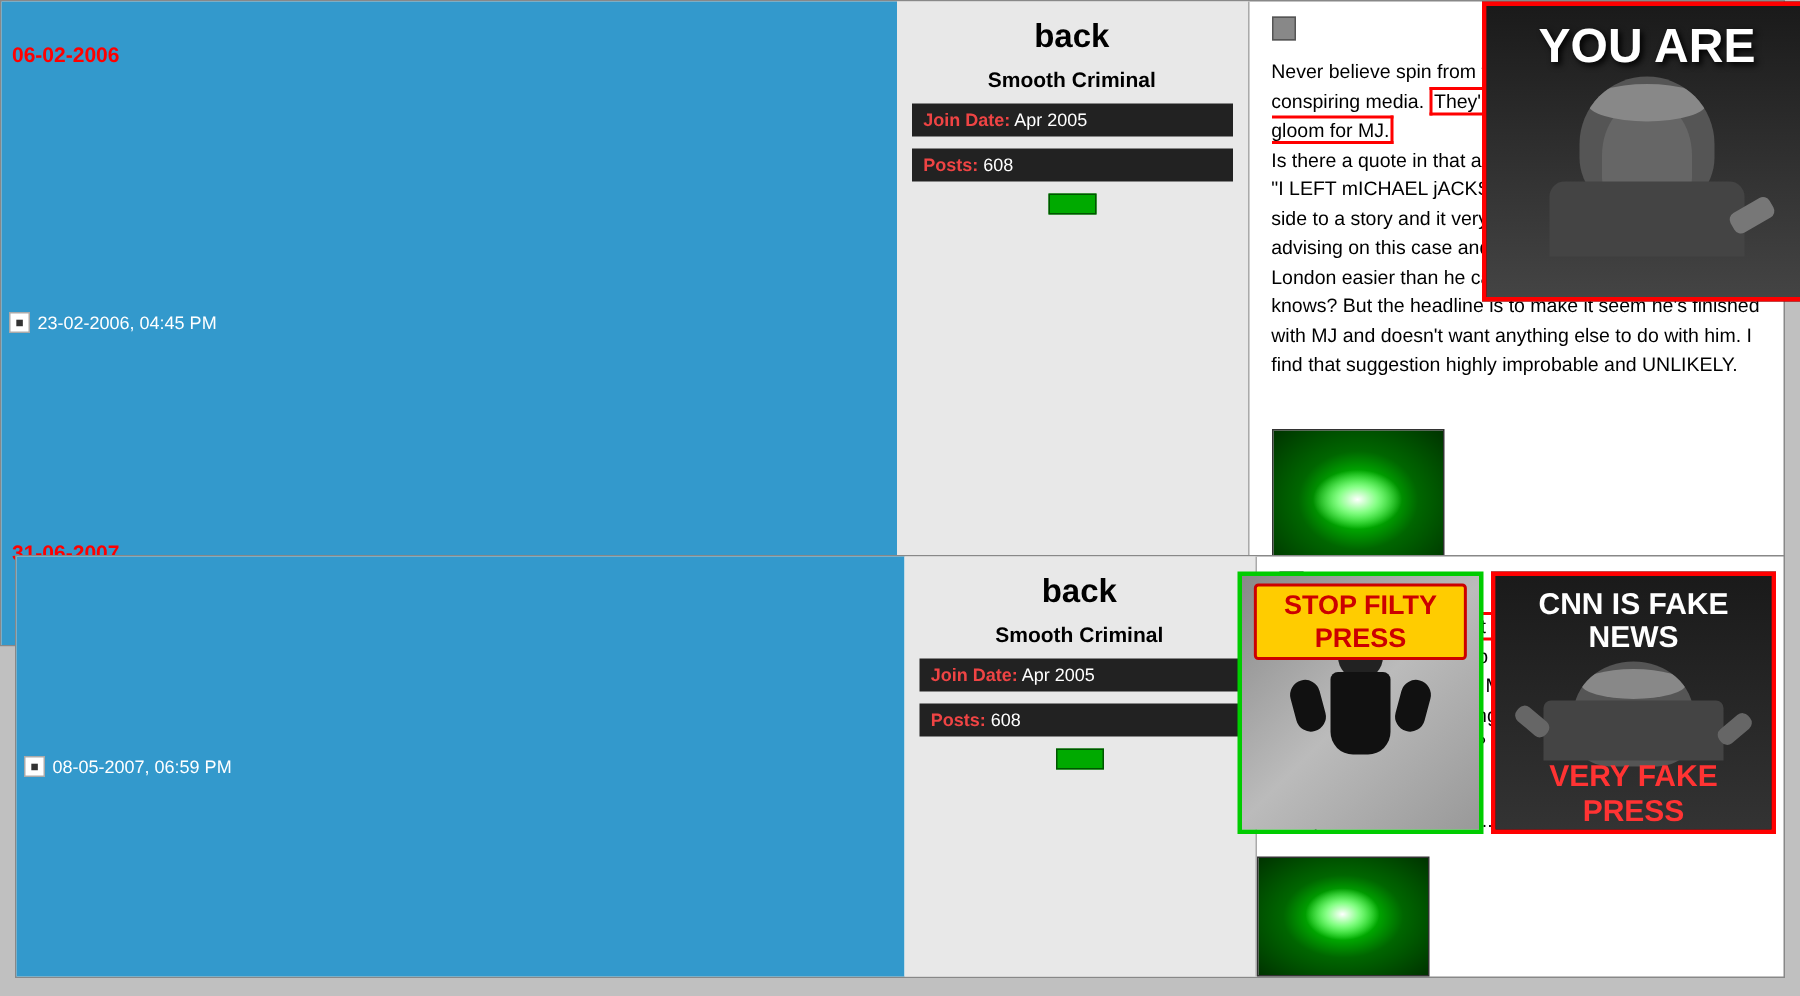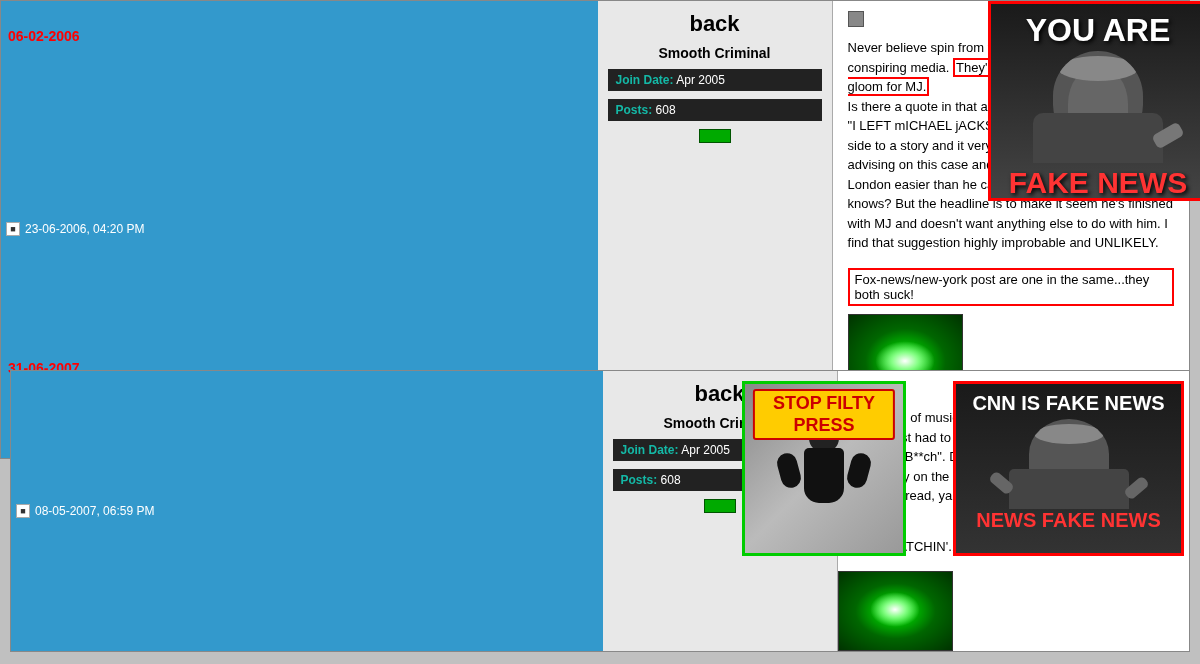--- a/index.html
+++ b/index.html
@@ -93,21 +93,21 @@
     .user-info-row {
       background: #222;
       color: #fff;
       width: 100%;
       padding: 4px 8px;
       font-size: 12px;
     }
 
     .user-info-row span {
       font-weight: bold;
-      color: #14b8a6;
+      color: #ef4444;
     }
 
     .user-avatar {
       width: 32px;
       height: 14px;
       background: #00aa00;
       border: 1px solid #005500;
     }
 
     
@@ -245,35 +245,34 @@
       color: #cc0000;
       text-align: center;
       background: #ffcc00;
       padding: 2px 5px;
       border: 2px solid #cc0000;
       border-radius: 3px;
       line-height: 1.2;
     }
 
     .cnn-fake-image {
-      width: 231px;
+      width: 190px;
       height: 175px;
       border: 3px solid red;
       background: #1a1a1a;
       display: flex;
       flex-direction: column;
       align-items: center;
       justify-content: center;
       color: white;
       font-weight: 900;
       font-size: 22px;
       text-align: center;
       position: relative;
       overflow: hidden;
-      margin-left: 42px;
     }
 
     .cnn-is-text {
       color: #fff;
       font-size: 24px;
       font-weight: 900;
       z-index: 2;
     }
 
     .very-fake-text {
@@ -308,21 +307,21 @@
       margin-bottom: 3px;
     }
   </style>
 </head>
 <body>
 
 <div class="post-container post1">
 
   <div class="title-bar">
     <span class="title-bar-icon">■</span>
-    <span>23-06-2006, 04:20 PM</span>
+    <span>23-02-2006, 04:45 PM</span>
   </div>
 
   <div class="post-body">
 
     <div class="user-sidebar">
       <div class="user-back">back</div>
       <div class="user-name">Smooth Criminal</div>
       <div class="user-info-row">
         <span>Join Date:</span>
         <span style="color:#fff; font-weight:normal;">Apr 2005</span>
@@ -335,23 +334,20 @@
     </div>
 
     <div class="post-content" style="position:relative; min-height: 340px;">
       <div style="margin-bottom:5px;">
         <span class="post-icon"></span>
       </div>
       <div class="post-text">
         Never believe spin from the right-wing <span class="highlight-box">NEOCON</span> conspiring media. <span class="highlight-box">They'll paint anything as doom and gloom for MJ.</span><br>
         Is there a quote in that article from T-Mez himself stating "I LEFT mICHAEL jACKSON"? There's always another side to a story and it very well may be Mez was just advising on this case and let somone who can be in London easier than he can to handle the case. Who knows? But the headline is to make it seem he's finished with MJ and doesn't want anything else to do with him. I find that suggestion highly improbable and UNLIKELY.
       </div>
-      <div class="fox-news-box">
-        <span>Fox-news/new-york post are one in the same...they both suck!</span>
-      </div>
       <br>
       <div class="green-thumbnail">
         <div class="green-thumb-glow"></div>
       </div>
       <div class="keep-watchin">KEEP--WATCHIN'</div>
       <span class="simpatyk-link">SimPattyK</span>
 
       
       
 
@@ -364,21 +360,20 @@
 
             <div style="width:150px; height:120px; position:relative; margin: 5px auto;">
               <div style="position:absolute; left:30px; top:0; width:90px; height:90px; background:#555; border-radius:50% 50% 40% 40%; overflow:hidden;">
                 <div style="position:absolute; top:15px; left:15px; right:15px; bottom:0; background:#666; border-radius:50% 50% 30% 30%;"></div>
                 <div style="position:absolute; top:5px; left:5px; right:5px; height:25px; background:#888; border-radius:50%;"></div>
               </div>
               <div style="position:absolute; bottom:0; left:10px; right:10px; height:50px; background:#444; border-radius:10px 10px 0 0;"></div>
 
               <div style="position:absolute; bottom:20px; right:-10px; width:30px; height:15px; background:#777; border-radius:5px; transform: rotate(-30deg);"></div>
             </div>
-            <div class="fake-news-text">FAKE NEWS</div>
           </div>
         </div>
       </div>
     </div>
   </div>
 </div>
 
 <div class="date-label date1">06-02-2006</div>
 <div class="date-label date2">31-06-2007</div>
 
@@ -442,19 +437,19 @@
 
             <div style="width:130px; height:90px; position:relative; margin-top:5px;">
               <div style="position:absolute; left:25px; top:0; width:80px; height:70px; background:#555; border-radius:50% 50% 30% 30%; overflow:hidden;">
                 <div style="position:absolute; top:5px; left:5px; right:5px; height:20px; background:#888; border-radius:50%;"></div>
               </div>
               <div style="position:absolute; bottom:0; left:5px; right:5px; height:40px; background:#444; border-radius:5px 5px 0 0;"></div>
 
               <div style="position:absolute; bottom:20px; left:-15px; width:25px; height:12px; background:#666; border-radius:5px; transform:rotate(40deg);"></div>
               <div style="position:absolute; bottom:15px; right:-15px; width:25px; height:12px; background:#666; border-radius:5px; transform:rotate(-40deg);"></div>
             </div>
-            <div class="very-fake-text" style="color:#ff3333; font-size:20px; font-weight:900;">NEWS FAKE NEWS</div>
+            <div class="very-fake-text" style="color:#ff3333; font-size:20px; font-weight:900;">VERY FAKE PRESS</div>
           </div>
         </div>
       </div>
     </div>
   </div>
 </div>
 
 </body></html>

